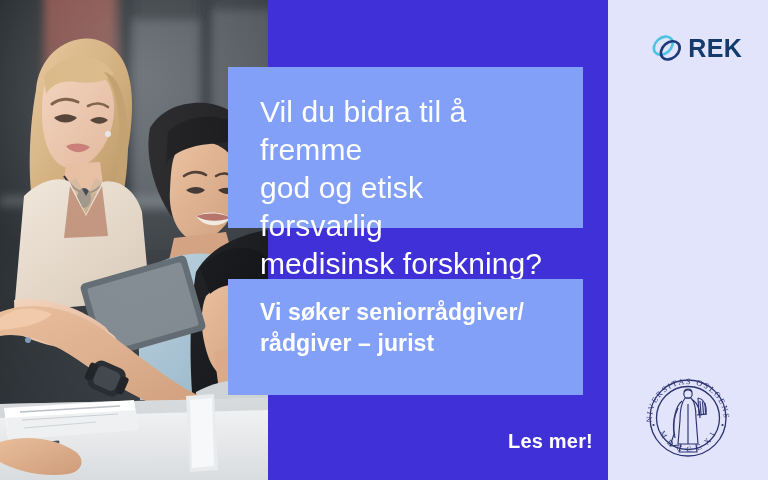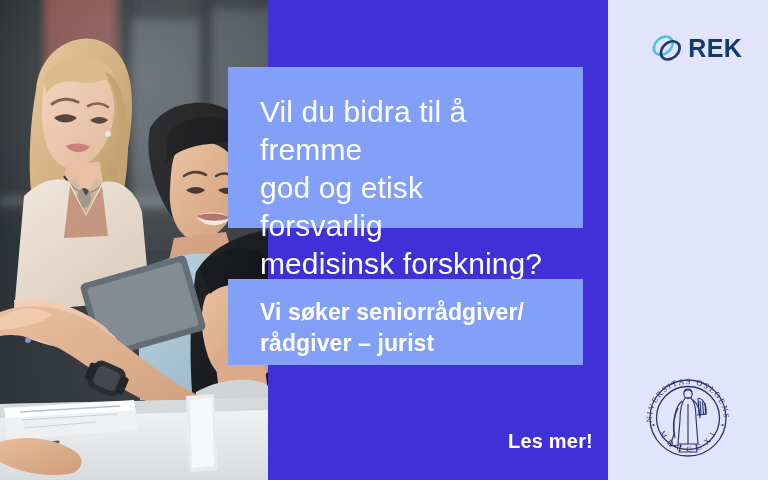--- a/index.html
+++ b/index.html
@@ -61,21 +61,21 @@
     top: 57px;
     width: 355px;
     height: 161px;
     padding: 26px 30px 0 32px;
     margin-top: 10px;
   }
   .callout-job {
     left: 228px;
     top: 279px;
     width: 355px;
-    height: 86px;
+    height: 116px;
     padding: 18px 26px 0 32px;
   }
   .headline-text {
     margin: 0;
     color: #ffffff;
     font-size: 30px;
     line-height: 38px;
     font-weight: 400;
     letter-spacing: 0.1px;
     white-space: pre-line;

